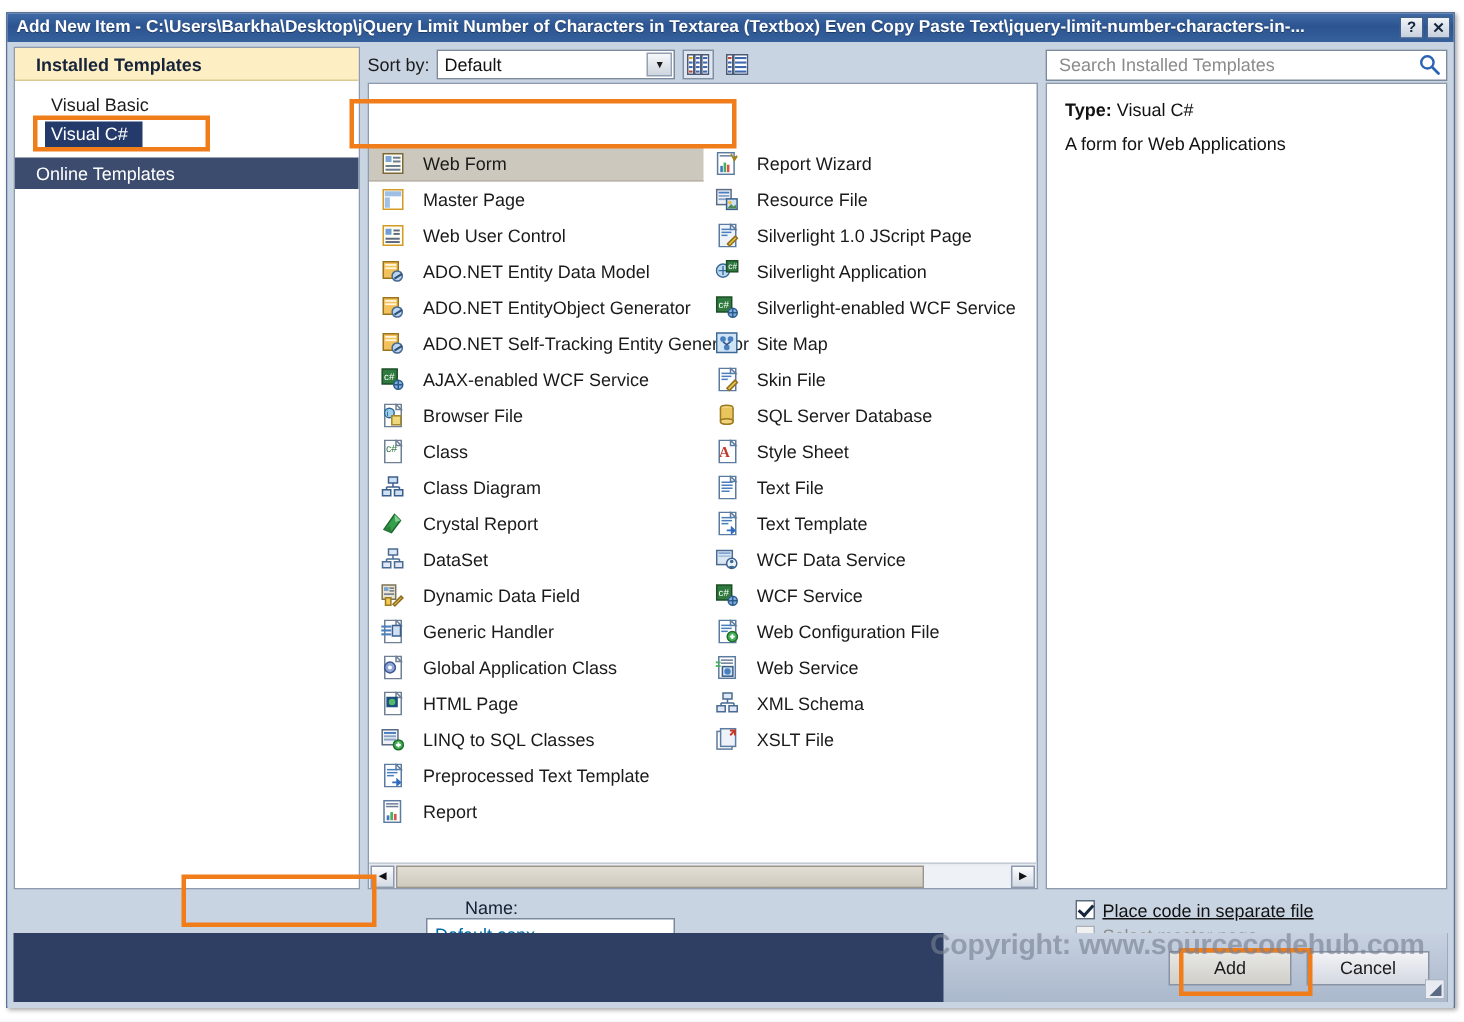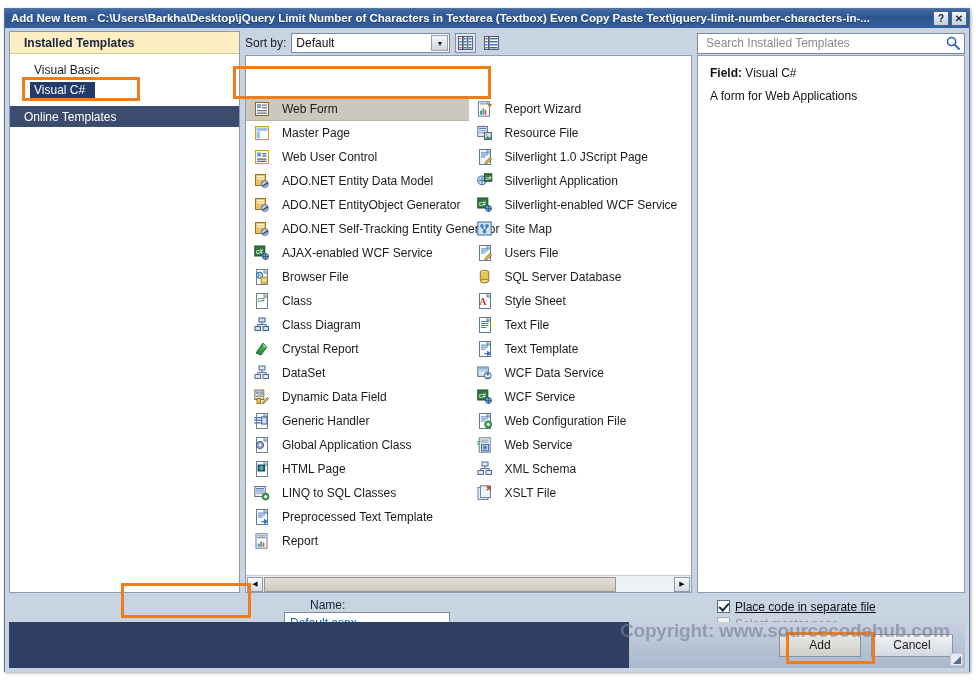--- a/index.html
+++ b/index.html
@@ -746,21 +746,21 @@
                     <span class="list-icon">
                       <svg width="16" height="16" viewBox="0 0 16 16">
                         <rect x="2.5" y="0.5" width="11" height="15" fill="#ffffff" stroke="#5c7ba0"></rect>
                         <path d="M10 0.5 L13.5 4 L10 4 Z" fill="#ffffff" stroke="#5c7ba0"></path>
                         <rect x="4" y="3.4" width="6.6" height="1" fill="#4a7fbf"></rect>
                         <rect x="4" y="5.4" width="6.6" height="1" fill="#4a7fbf"></rect>
                         <rect x="4" y="7.4" width="4.2" height="1" fill="#4a7fbf"></rect>
                         <path d="M7.6 13.8 L13 8.4 L14.6 10 L9.2 15.4 Z" fill="#e8c04a" stroke="#8d6f20"></path>
                       </svg>
                     </span>
-                    <span>Users File</span>
+                    <span>Skin File</span>
                   </div>
                   <div class="list-item">
                     <span class="list-icon">
                       <svg width="16" height="16" viewBox="0 0 16 16">
                         <ellipse cx="7.5" cy="3" rx="4.2" ry="1.8" fill="#f0d37a" stroke="#9c7a22"></ellipse>
                         <path d="M3.3 3 v9 a4.2 1.8 0 0 0 8.4 0 v-9" fill="#e8c45c" stroke="#9c7a22"></path>
                         <ellipse cx="7.5" cy="12" rx="4.2" ry="1.8" fill="#f0d37a" stroke="#9c7a22"></ellipse>
                       </svg>
                     </span>
                     <span>SQL Server Database</span>
@@ -892,21 +892,21 @@
             <div class="search-box">
               <input type="text" placeholder="Search Installed Templates" style="">
               <svg width="14" height="14" viewBox="0 0 14 14">
                 <circle cx="5.6" cy="5.6" r="4.1" fill="none" stroke="#2a62b5" stroke-width="1.6"></circle>
                 <line x1="8.7" y1="8.7" x2="13" y2="13" stroke="#2a62b5" stroke-width="1.8" stroke-linecap="round"></line>
               </svg>
             </div>
           </div>
           <div class="info-box">
             <div class="info-line">
-              <b>Field:</b>
+              <b>Type:</b>
               <span>Visual C#</span>
             </div>
             <div class="info-line">A form for Web Applications</div>
           </div>
         </div>
 
       </div>
 
       <div class="bottom-row">
         <div class="name-area">

